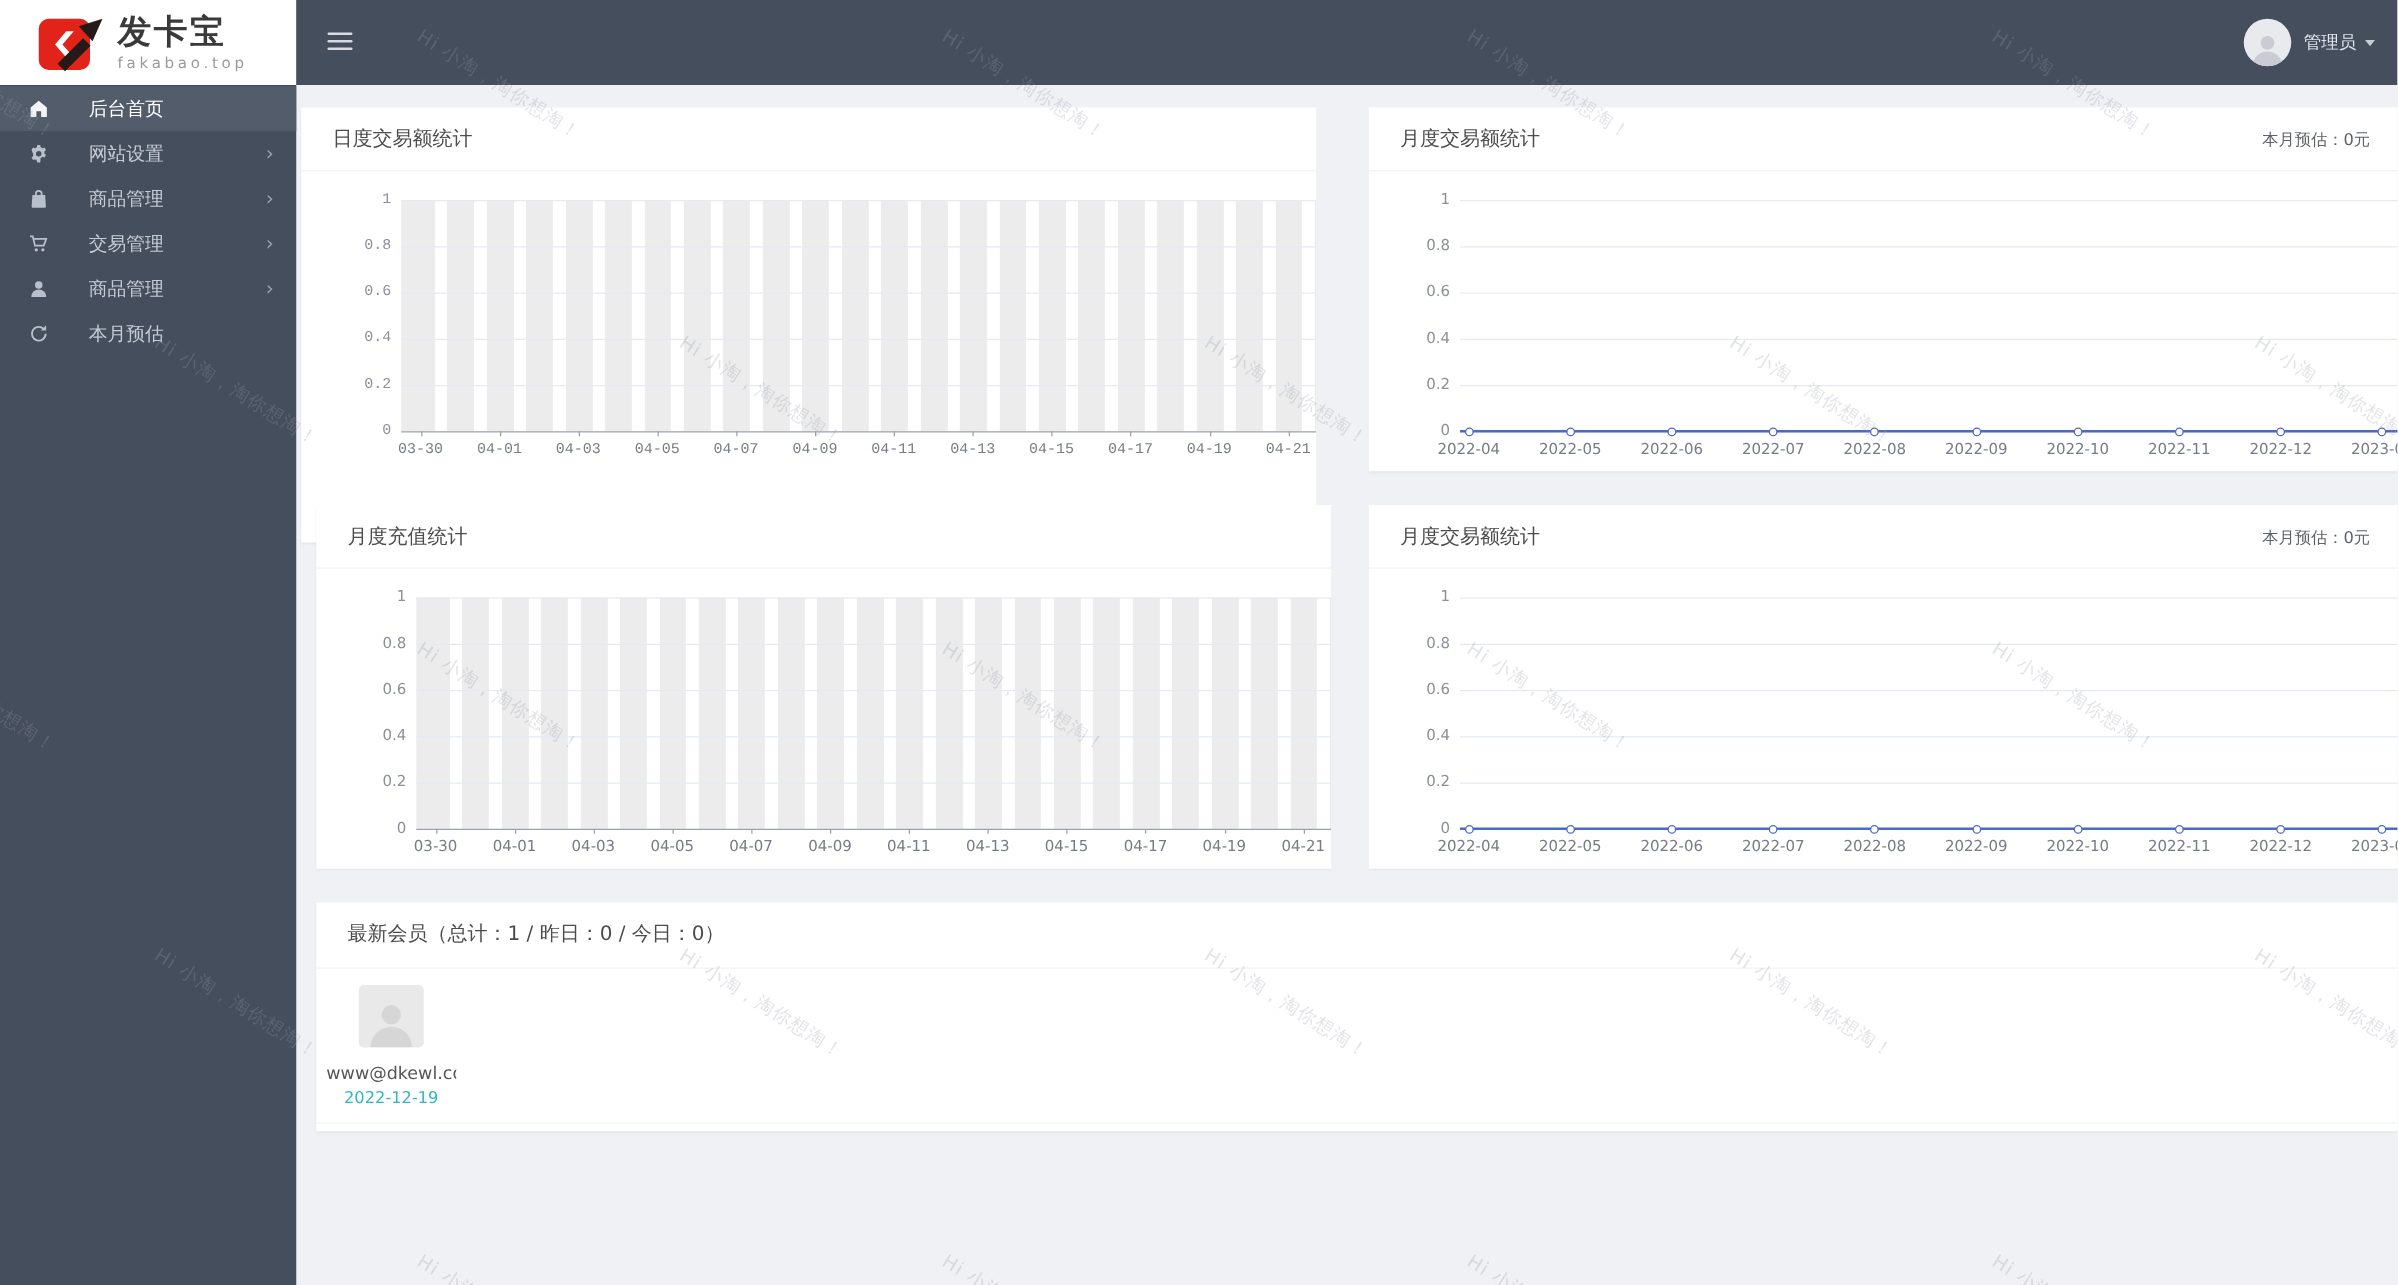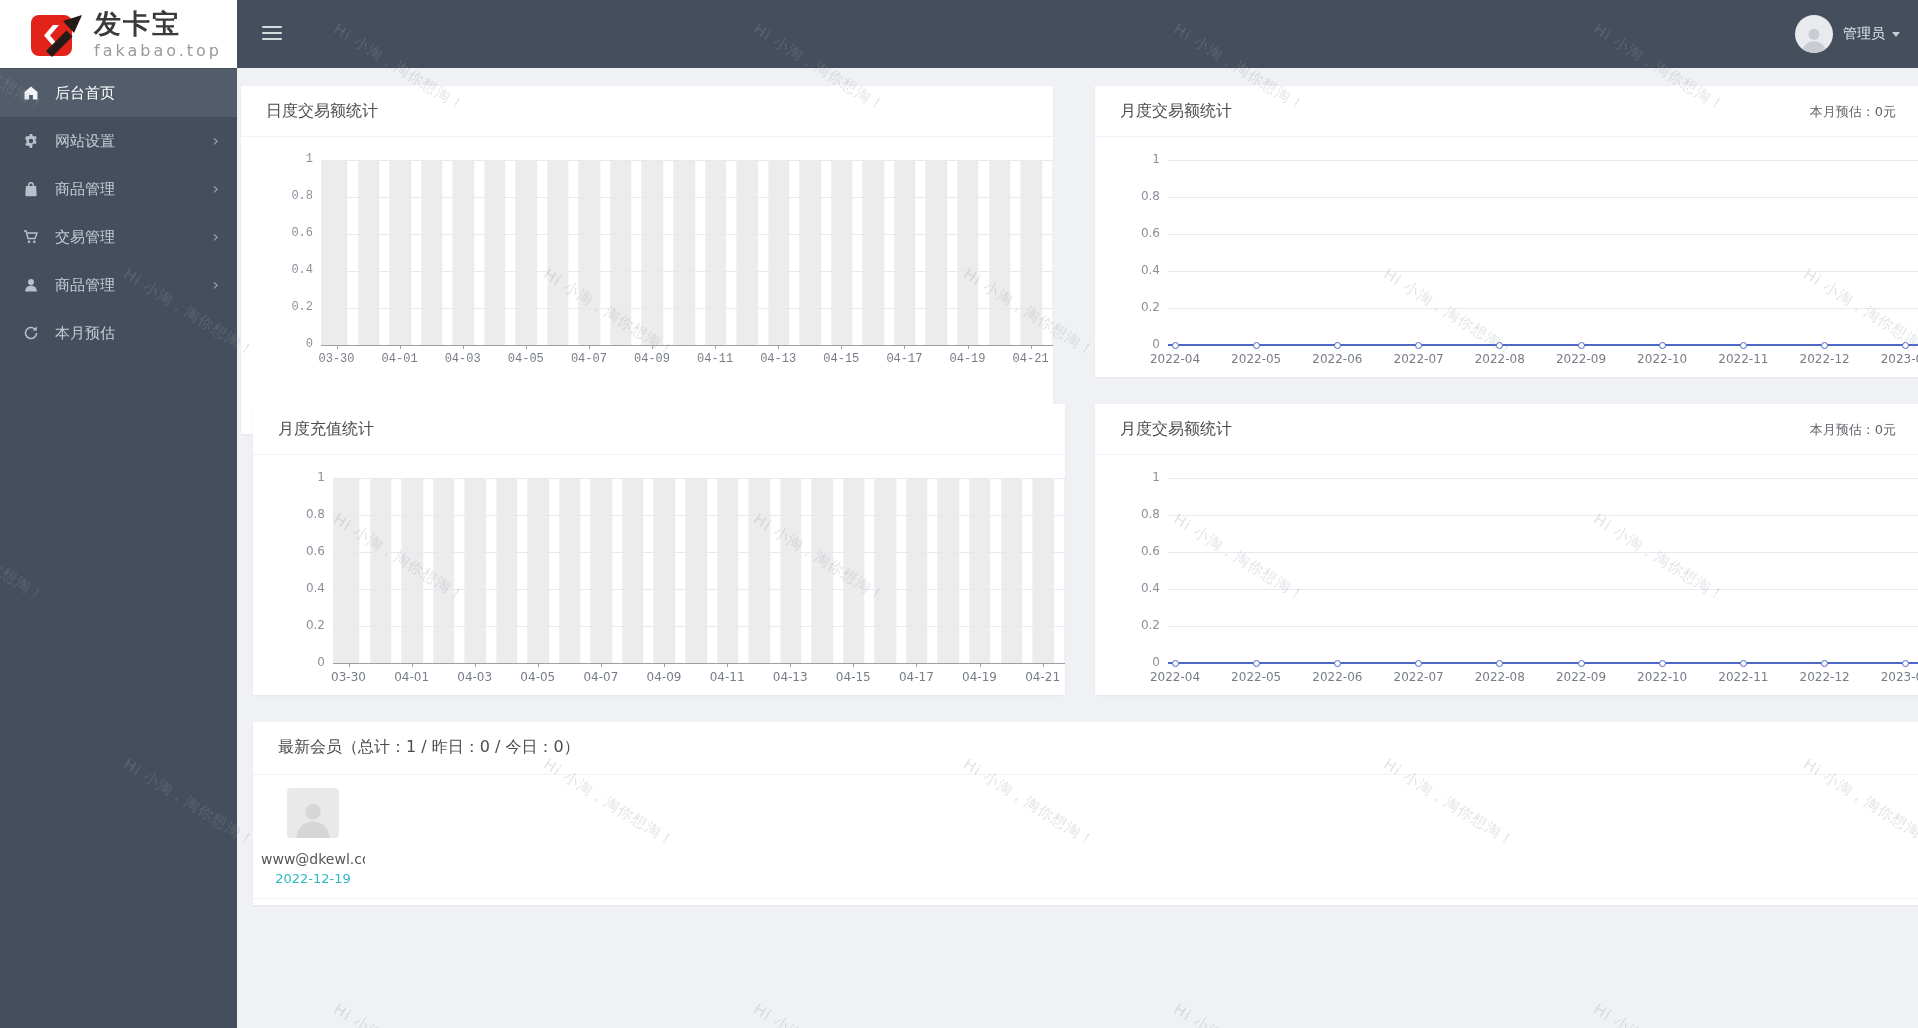--- a/index.html
+++ b/index.html
@@ -5,23 +5,23 @@
   * { margin:0; padding:0; box-sizing:border-box; }
   html,body { width:1918px; height:1028px; overflow:hidden; font-family:"DejaVu Sans","Liberation Sans",sans-serif; }
   body { background:#f0f1f5; position:relative; }
 
   
   .sidebar { position:absolute; left:0; top:0; width:237px; height:1028px; background:#454e5d; z-index:2; }
   .logo { height:68px; background:#ffffff; display:flex; align-items:center; padding-left:30px; }
   .logo-mark { width:54px; height:50px; flex:0 0 auto; }
   .logo-text { margin-left:10px; }
   .brand-name { font-size:27px; font-weight:bold; color:#3a3a3a; letter-spacing:2px; line-height:30px; display:block; }
-  .brand-domain { font-size:16px; color:#9a9a9a; letter-spacing:3px; display:block; margin-top:2px; }
+  .brand-domain { font-size:12px; color:#9a9a9a; letter-spacing:3px; display:block; margin-top:2px; }
   .menu { position:absolute; top:69px; left:0; right:0; }
-  .menu-item { height:48px; display:flex; align-items:center; padding:0 18px 0 22px; cursor:pointer; position:relative; }
+  .menu-item { height:36px; display:flex; align-items:center; padding:0 18px 0 22px; cursor:pointer; position:relative;gap:16px; }
   .menu-item.active { background:#525c6b; }
   .mi-icon { width:17px; height:17px; color:#b9c0cb; display:inline-flex; align-items:center; justify-content:center; }
   .mi-icon svg { width:16px; height:16px; }
   .menu-item.active .mi-icon { color:#f2f4f7; }
   .mi-label { margin-left:16px; font-size:15px; color:#c6ccd6; flex:1; }
   .menu-item.active .mi-label { color:#ffffff; }
   .mi-chevron { color:#9aa2af; font-size:16px; line-height:16px; }
 
   
   .navbar { position:absolute; left:237px; top:0; right:0; height:68px; background:#454e5d; z-index:2; }

